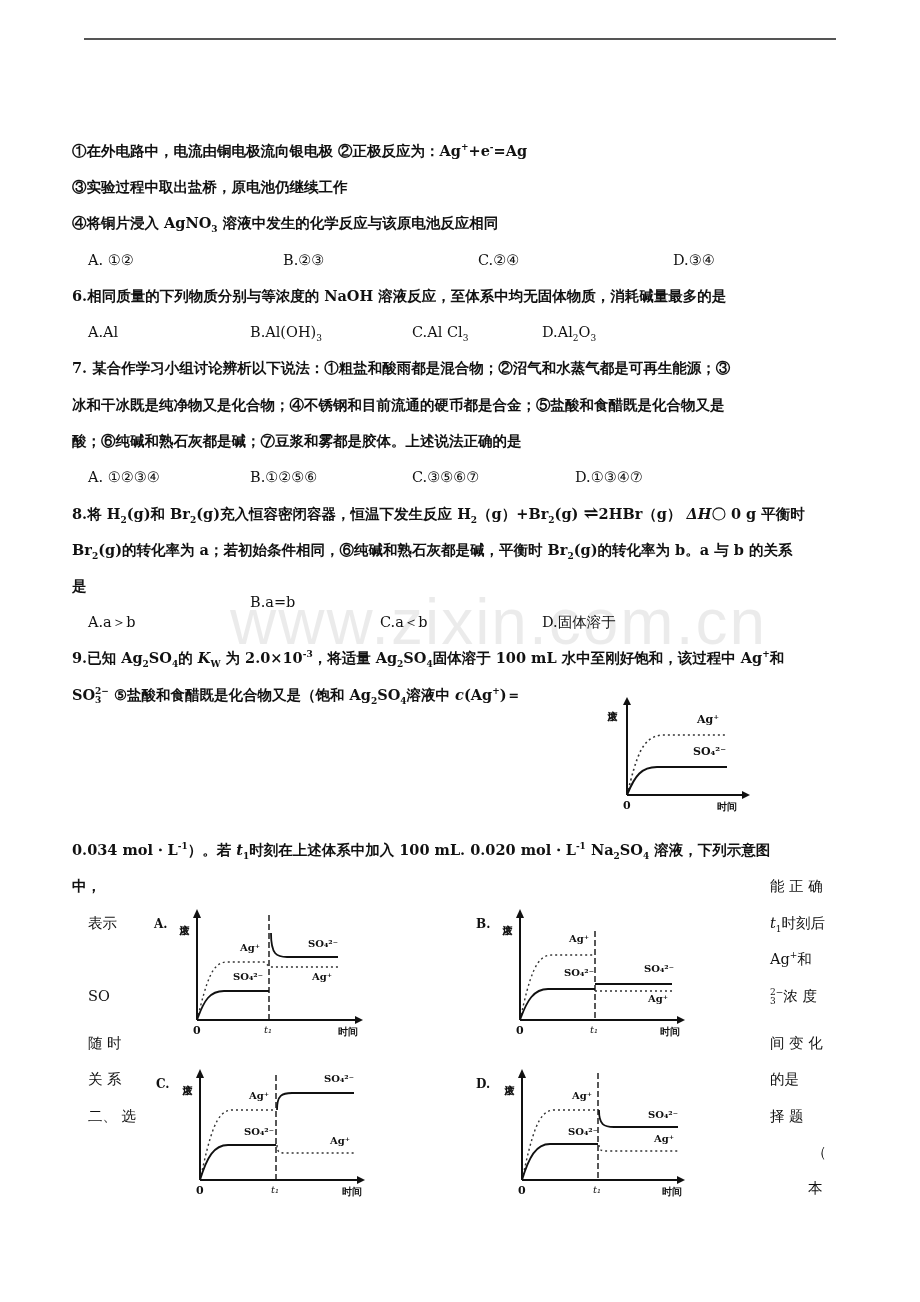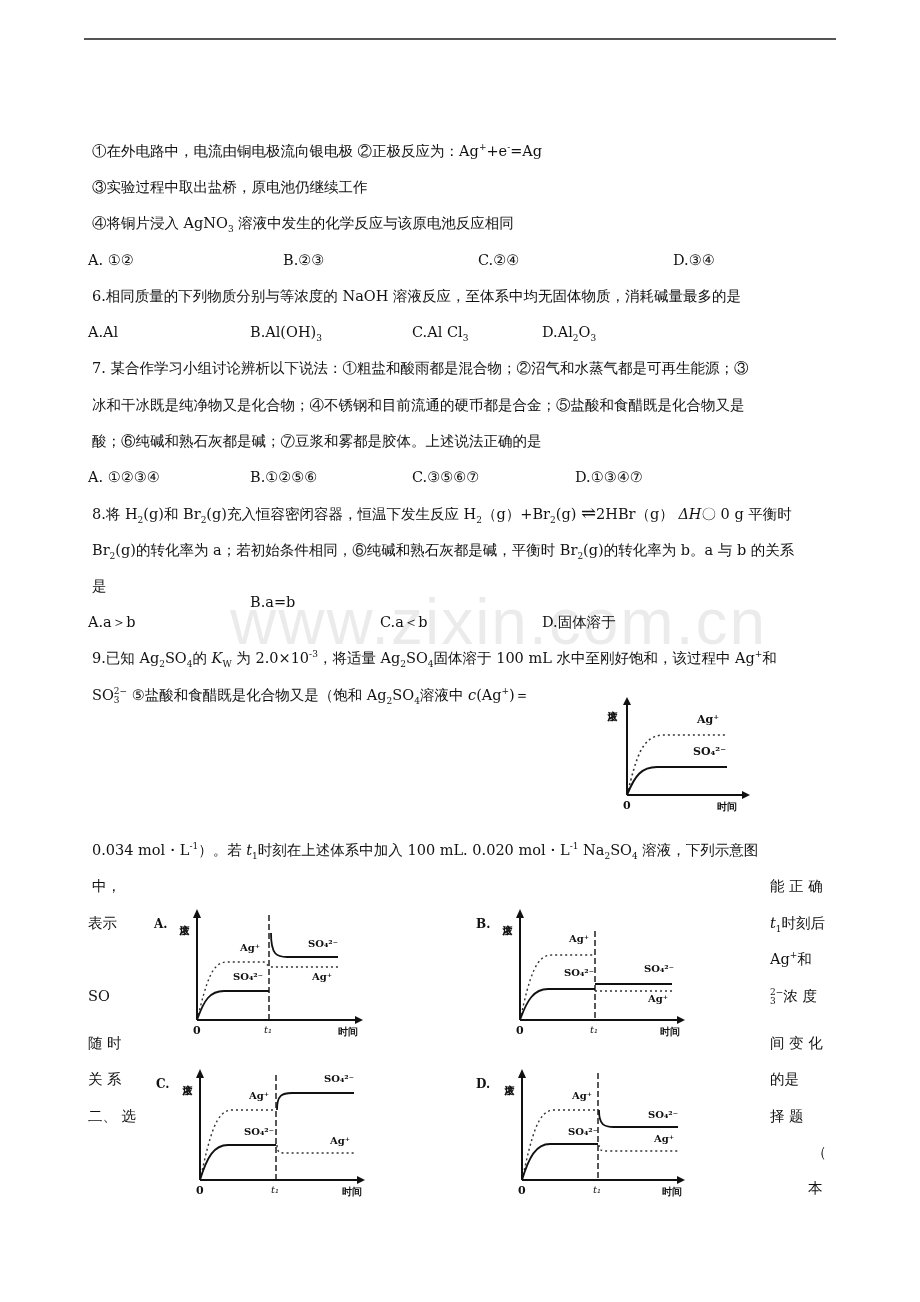--- a/index.html
+++ b/index.html
@@ -2,21 +2,21 @@
 <html><head>
 <meta charset="utf-8">
 <style>
   html, body { margin: 0; padding: 0; background: #ffffff; }
   body {
     width: 920px; height: 1302px; position: relative; overflow: hidden;
     font-family: "DejaVu Serif", "Liberation Serif", serif;
     color: #111; font-size: 14.5px;
   }
   .rule { position: absolute; left: 84px; top: 38px; width: 752px; height: 2px; background: #555; }
-  .line { position: absolute; left: 92px; white-space: nowrap; line-height: 20px; }
+  .line { position: absolute; left: 72px; white-space: nowrap; line-height: 20px; font-weight: bold; }
   .opt { position: absolute; white-space: nowrap; line-height: 20px; }
   sub, sup { font-size: 9px; line-height: 0; }
   .watermark {
     position: absolute; left: 230px; top: 585px;
     font-family: Liberation Sans, sans-serif;
     font-size: 64px; color: rgba(0,0,0,0.08); letter-spacing: 2px; white-space: nowrap;
   }
   .chart { position: absolute; text-align: right; }
   .chart svg { display: block; }
   .side { position: absolute; white-space: nowrap; line-height: 20px; }

